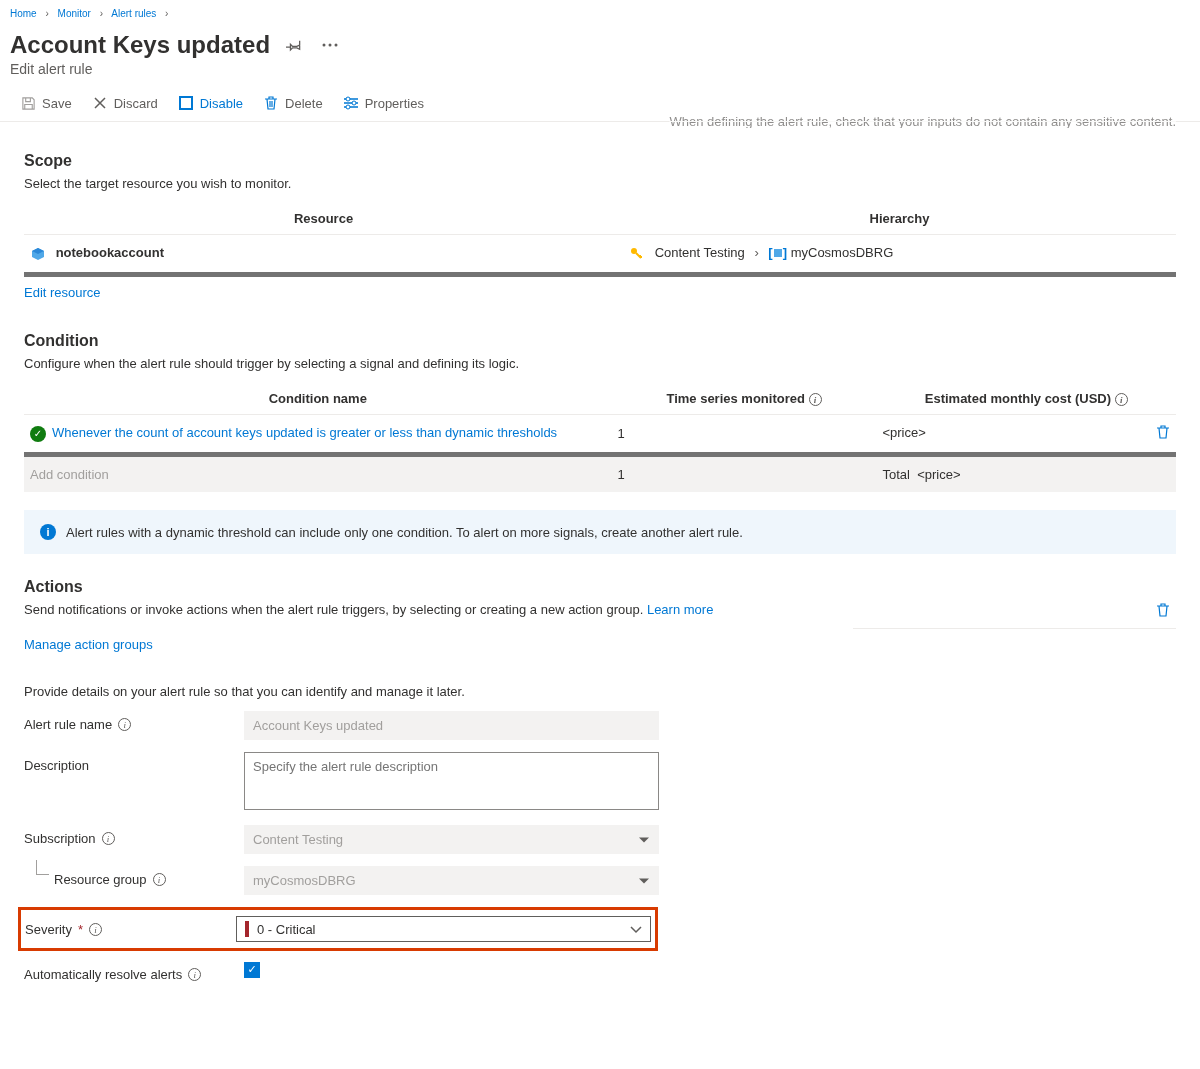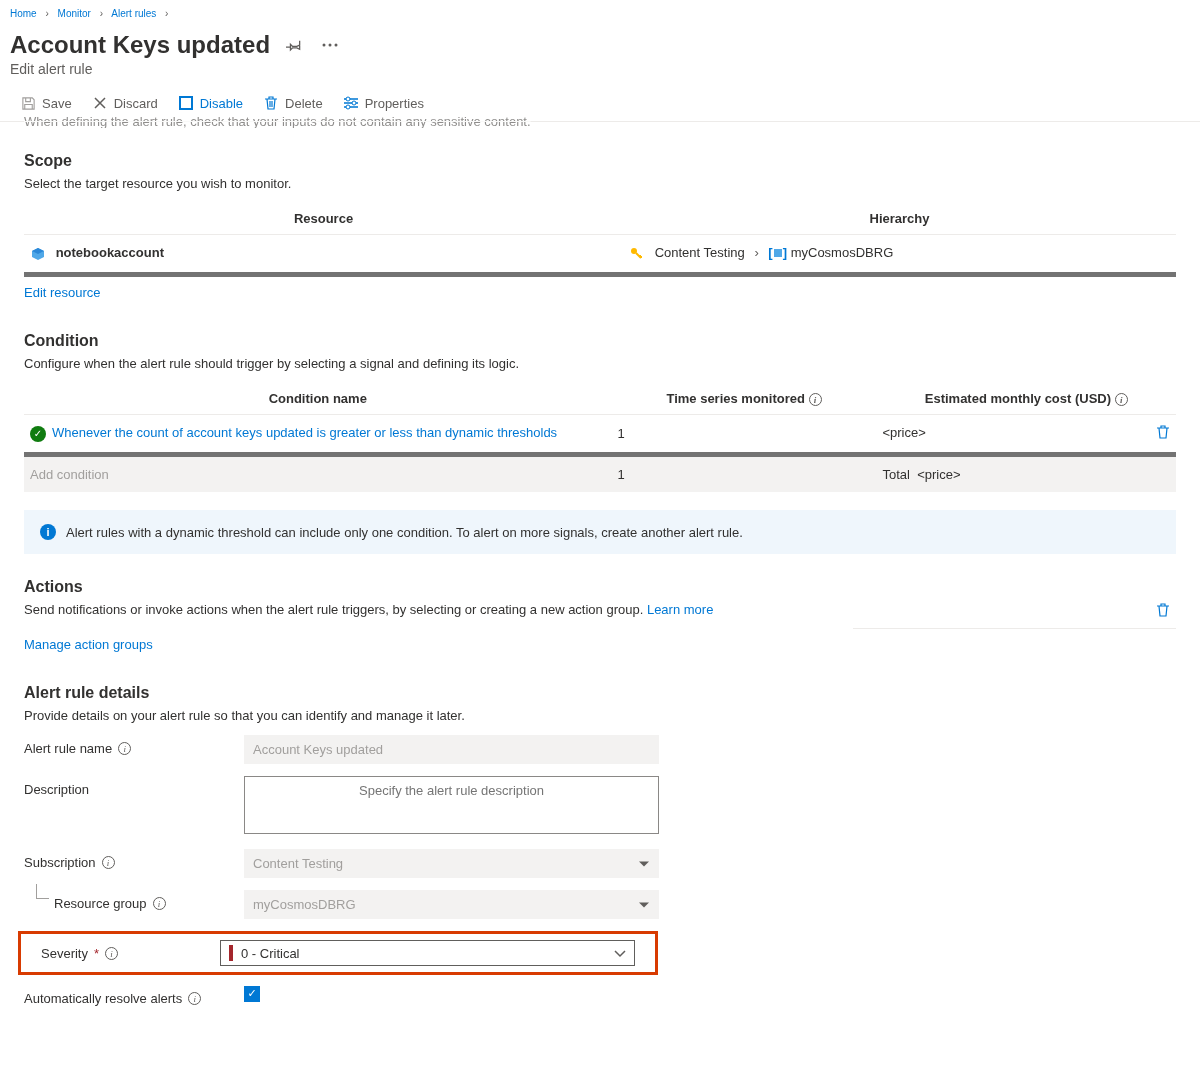--- a/index.html
+++ b/index.html
@@ -49,21 +49,21 @@
 
 .form-row { display:flex; align-items:flex-start; margin-bottom: 12px; }
 .form-label { width: 220px; font-size:13px; padding-top:6px; display:flex; align-items:center; gap:6px; }
 .form-label.indent { padding-left: 30px; position:relative; }
 .form-label.indent::before { content:""; position:absolute; left:12px; top:-6px; width:12px; height:14px; border-left:1px solid #a19f9d; border-bottom:1px solid #a19f9d; }
 .form-control { flex: 0 0 415px; }
 .text-input, .select-input { width:100%; padding:6px 8px; font-size:13px; border:1px solid #8a8886; background:#fff; font-family:inherit; }
 .text-input[disabled], .select-input[disabled] { background:#f3f2f1; color:#a19f9d; border-color:#f3f2f1; }
 .select-wrap { position:relative; }
 .select-wrap::after { content:""; position:absolute; right:10px; top:50%; width:0; height:0; border-left:5px solid transparent; border-right:5px solid transparent; border-top:5px solid #605e5c; transform:translateY(-50%); pointer-events:none; }
-textarea.text-input { height:58px; resize:none;text-align:center; }
+textarea.text-input { height:58px; resize:none; }
 .req { color:#a4262c; }
 .sev-wrap { display:flex; align-items:center; border:1px solid #605e5c; padding:4px 8px; background:#fff; }
 .sev-bar { width:4px; height:16px; background:#a4262c; margin-right:8px; }
 .sev-wrap .chev { margin-left:auto; }
 .checkbox { width:16px; height:16px; background:#0078d4; display:inline-flex; align-items:center; justify-content:center; color:#fff; font-size:11px; cursor:pointer; }
 .info-i { display:inline-flex; width:13px; height:13px; border:1px solid #605e5c; border-radius:50%; align-items:center; justify-content:center; font-size:9px; color:#605e5c; font-style:italic; font-family:serif; }
 
 .link-row { padding: 8px 0; }
 </style>
 </head>
@@ -135,21 +135,21 @@
           <circle cx="5" cy="3" r="2" fill="#fff" stroke="#0078d4"></circle>
           <circle cx="11" cy="7" r="2" fill="#fff" stroke="#0078d4"></circle>
           <circle cx="5" cy="11" r="2" fill="#fff" stroke="#0078d4"></circle>
         </svg>
       </span>
     <span>Properties</span>
   </button>
 </div>
 
 <div class="content">
-  <div class="truncated" style="margin-top:-6px; overflow:hidden; height:12px; line-height:0px; text-decoration:line-through; text-decoration-color:#fff;">When defining the alert rule, check that your inputs do not contain any sensitive content.</div>
+  <div class="truncated" style="margin-top:-6px; overflow:hidden; height:12px; line-height:0px; text-decoration:line-through; text-decoration-color:#fff;text-align:right;">When defining the alert rule, check that your inputs do not contain any sensitive content.</div>
 
   <div class="section">
     <h2>Scope</h2>
     <div class="descr">Select the target resource you wish to monitor.</div>
     <table class="tbl">
       <thead>
           <tr>
         <th style="width:52%">Resource</th>
         <th>Hierarchy</th>
       </tr>
@@ -224,21 +224,20 @@
     <div class="descr"><span>Send notifications or invoke actions when the alert rule triggers, by selecting or creating a new action group. </span><a>Learn more</a></div>
     <div style="position:relative; margin-top:-35px; margin-left:72%; padding-left:10px; height:35px; border-bottom:1px solid #edebe9; display:flex; align-items:center; justify-content:flex-end;">
       <button class="del-btn" style="float:none; margin-right:6px;"><svg width="14" height="14" viewBox="0 0 14 14">
             <path fill="none" stroke="#0078d4" stroke-width="1.2" d="M3 3h8l-1 10H4z M1 3h12 M5 3V1h4v2"></path>
           </svg></button>
     </div>
     <div class="link-row"><a>Manage action groups</a></div>
   </div>
 
   <div class="section">
-    <h2>Alert rule details</h2>
     <div class="descr">Provide details on your alert rule so that you can identify and manage it later.</div>
 
     <div class="form-row">
       <div class="form-label">
           <span>Alert rule name</span> 
           <span class="info-i">i</span>
         </div>
       <div class="form-control"><input class="text-input" disabled="" value="Account Keys updated" style=""></div>
     </div>
 
@@ -258,21 +257,21 @@
     </div>
 
     <div class="form-row">
       <div class="form-label indent">
           <span>Resource group</span> 
           <span class="info-i">i</span>
         </div>
       <div class="form-control select-wrap"><input class="text-input" disabled="" value="myCosmosDBRG" style=""></div>
     </div>
 
-    <div class="highlight-box" style="padding:6px 20px; width:640px; margin-left:-6px;">
+    <div class="highlight-box" style="padding:6px 4px; width:640px; margin-left:-6px;">
     <div class="form-row" style="margin-bottom:0">
       <div class="form-label">
             <span>Severity</span> 
             <span class="req">*</span> 
             <span class="info-i">i</span>
           </div>
       <div class="form-control">
         <div class="sev-wrap">
           <span class="sev-bar"></span>
           <span>0 - Critical</span>

